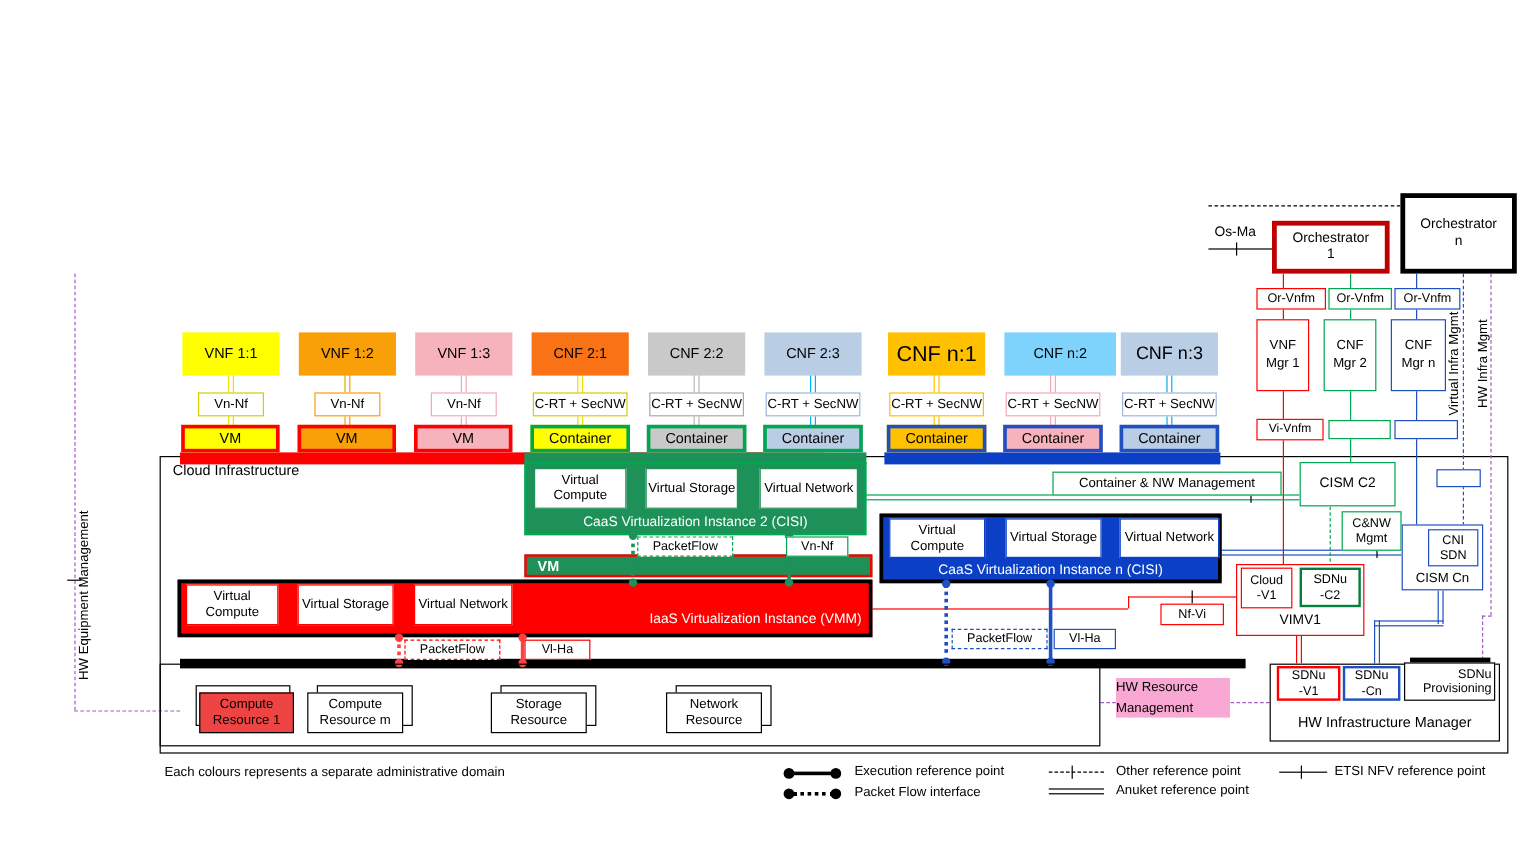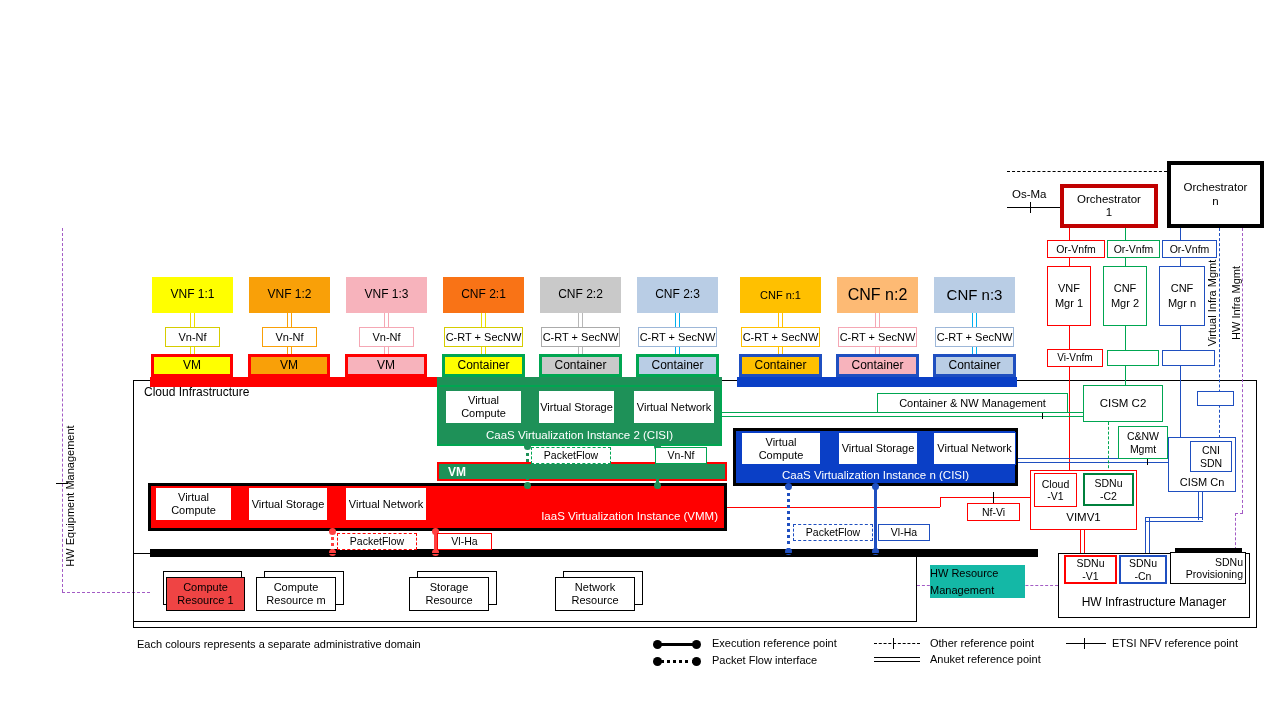--- a/index.html
+++ b/index.html
@@ -168,25 +168,25 @@
   <div class="fill" style="left:442px;top:354px;width:83px;height:23px;background:#FFFF00;border:3px solid #00A651;font-size:12px">Container</div>
 
   <div class="fill" style="left:540px;top:277px;width:81px;height:36px;background:#C9C9C9;font-size:12px">CNF 2:2</div>
   <div class="box" style="left:541px;top:327px;width:79px;height:20px;border:1.2px solid #ABABAB">C-RT + SecNW</div>
   <div class="fill" style="left:539px;top:354px;width:83px;height:23px;background:#C9C9C9;border:3px solid #00A651;font-size:12px">Container</div>
 
   <div class="fill" style="left:637px;top:277px;width:81px;height:36px;background:#B9CDE5;font-size:12px">CNF 2:3</div>
   <div class="box" style="left:638px;top:327px;width:79px;height:20px;border:1.2px solid #9DB7D8">C-RT + SecNW</div>
   <div class="fill" style="left:636px;top:354px;width:83px;height:23px;background:#B9CDE5;border:3px solid #00A651;font-size:12px">Container</div>
 
-  <div class="fill" style="left:740px;top:277px;width:81px;height:36px;background:#FFC000;font-size:11px">CNF n:1</div>
+  <div class="fill" style="left:740px;top:277px;width:81px;height:36px;background:#FFC000;font-size:18px">CNF n:1</div>
   <div class="box" style="left:741px;top:327px;width:79px;height:20px;border:1.2px solid #FFC000">C-RT + SecNW</div>
   <div class="fill" style="left:739px;top:354px;width:83px;height:23px;background:#FFC000;border:3px solid #1F4FC0;font-size:12px">Container</div>
 
-  <div class="fill" style="left:837px;top:277px;width:81px;height:36px;background:#fdba74;font-size:16px">CNF n:2</div>
+  <div class="fill" style="left:837px;top:277px;width:93px;height:36px;background:#7dd3fc;font-size:12px">CNF n:2</div>
   <div class="box" style="left:838px;top:327px;width:79px;height:20px;border:1.2px solid #F5A7B4">C-RT + SecNW</div>
   <div class="fill" style="left:836px;top:354px;width:83px;height:23px;background:#F7B3BC;border:3px solid #1F4FC0;font-size:12px">Container</div>
 
   <div class="fill" style="left:934px;top:277px;width:81px;height:36px;background:#B9CDE5;font-size:15px">CNF n:3</div>
   <div class="box" style="left:935px;top:327px;width:79px;height:20px;border:1.2px solid #9DB7D8">C-RT + SecNW</div>
   <div class="fill" style="left:933px;top:354px;width:83px;height:23px;background:#B9CDE5;border:3px solid #1F4FC0;font-size:12px">Container</div>
 
   <div class="box" style="left:531px;top:447px;width:80px;height:17px;border:1.2px dashed #00A651;font-size:10.5px">PacketFlow</div>
   <div class="box" style="left:655px;top:447px;width:52px;height:17px;border:1.2px solid #00A651;font-size:10.5px">Vn-Nf</div>
   <div class="box" style="left:877px;top:393px;width:191px;height:20px;border:1.5px solid #00A651">Container &amp; NW Management</div>
@@ -216,21 +216,21 @@
 
   <div class="a" style="left:163px;top:571px;width:79px;height:34px;background:#fff;border:1.2px solid #000"></div>
   <div class="fill" style="left:166px;top:577px;width:79px;height:34px;background:#ef4444;border:1.2px solid #000">Compute Resource 1</div>
   <div class="a" style="left:264px;top:571px;width:80px;height:34px;background:#fff;border:1.2px solid #000"></div>
   <div class="fill" style="left:256px;top:577px;width:80px;height:34px;background:#fff;border:1.2px solid #000">Compute Resource m</div>
   <div class="a" style="left:417px;top:571px;width:80px;height:34px;background:#fff;border:1.2px solid #000"></div>
   <div class="fill" style="left:409px;top:577px;width:80px;height:34px;background:#fff;border:1.2px solid #000">Storage Resource</div>
   <div class="a" style="left:563px;top:571px;width:80px;height:34px;background:#fff;border:1.2px solid #000"></div>
   <div class="fill" style="left:555px;top:577px;width:80px;height:34px;background:#fff;border:1.2px solid #000">Network Resource</div>
 
-  <div class="a pre" style="left:930px;top:565px;width:95px;line-height:1.5;background:#14b8a6">HW Resource
+  <div class="a pre" style="left:930px;top:565px;width:95px;line-height:1.5;background:#f9a8d4">HW Resource
 Management</div>
 
   <div class="box" style="left:1058px;top:553px;width:192px;height:65px;background:#fff"></div>
   <div class="a" style="left:1175px;top:548px;width:67px;height:8px;background:#000"></div>
   <div class="box pre" style="left:1064px;top:555px;width:53px;height:29px;border:2px solid #FF0000;font-size:10.5px">SDNu
 -V1</div>
   <div class="box pre" style="left:1119px;top:555px;width:48px;height:29px;border:2px solid #1F4FC0;font-size:10.5px">SDNu
 -Cn</div>
   <div class="box pre" style="left:1170px;top:552px;width:76px;height:32px;border:1.2px solid #000;font-size:10.5px;justify-content:flex-end;text-align:right;padding-right:2px">SDNu
 Provisioning</div>

